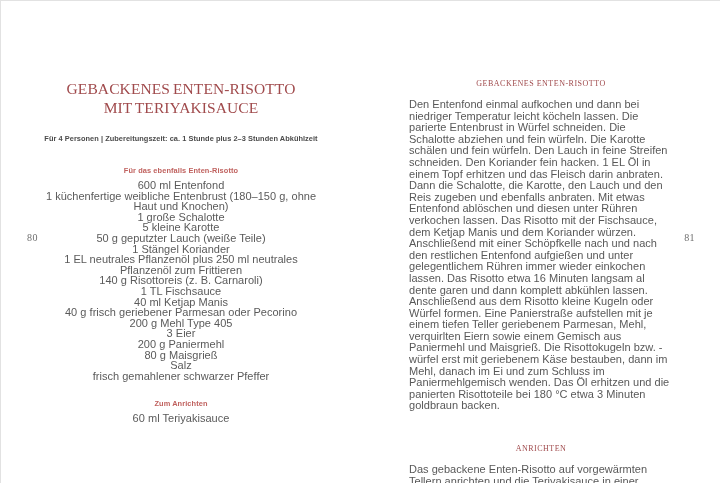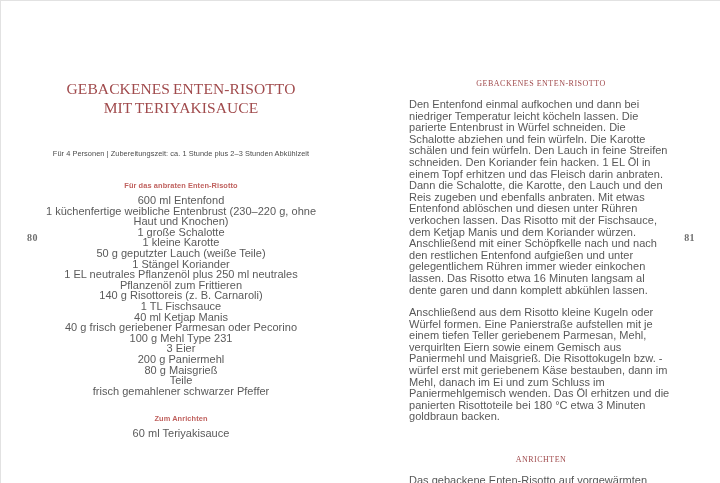--- a/index.html
+++ b/index.html
@@ -41,44 +41,44 @@
   .page-right .page-body { padding: 0 48px; }
 
   
   .folio {
     position: absolute;
     top: 231px;
     font-family: "Liberation Serif", serif;
     font-size: 10px;
     color: #6e6e6e;
     letter-spacing: .4px;
-    font-weight: bold;
   }
   .folio-left  { left: 26px; }
   .folio-right { right: 26px; }
 
   
   .recipe-title {
     font-family: "Liberation Serif", serif;
     font-size: 15.5px;
     line-height: 19px;
     color: #a04a4c;
     letter-spacing: .1px;
     margin: 0 0 0 0;
     font-weight: normal;
     word-spacing: -1px;
   }
   .recipe-title .tline { display: block; }
 
   .recipe-meta {
-    margin-top: 31px;
+    margin-top: 16px;
     font-size: 7.4px;
     line-height: 11px;
     color: #4b4b4b;
     letter-spacing: .05px;
+    font-weight: bold;
   }
 
   
   .ing-group { margin-top: 22px; }
   .ing-group.second { margin-top: 18px; }
 
   .ing-heading {
     font-size: 7.4px;
     color: #c0625f;
     font-weight: bold;
@@ -109,59 +109,59 @@
   .section-head.spaced { margin-top: 32px; }
 
   .body-par {
     font-size: 11px;
     line-height: 11.6px;
     color: #585858;
     text-align: left;
     margin: 0;
     letter-spacing: .02px;
   }
-  .body-par + .body-par { margin-top: 11px; }
+  .body-par + .body-par { }
 </style>
 </head>
 <body>
 
 <div class="spread">
 
   <div class="page page-left">
 
     <div class="folio folio-left">80</div>
 
     <div class="page-body">
 
       <h1 class="recipe-title">
         <span class="tline">GEBACKENES ENTEN-RISOTTO</span>
         <span class="tline">MIT TERIYAKISAUCE</span>
       </h1>
 
       <div class="recipe-meta">Für 4 Personen | Zubereitungszeit: ca. 1 Stunde plus 2–3 Stunden Abkühlzeit</div>
 
       <div class="ing-group">
-        <div class="ing-heading">Für das anbraten Enten-Risotto</div>
+        <div class="ing-heading">Für das ebenfalls Enten-Risotto</div>
         <ul class="ing-list">
           <li>600 ml Entenfond</li>
-          <li>1 küchenfertige weibliche Entenbrust (230–220 g, ohne Haut und Knochen)</li>
+          <li>1 küchenfertige weibliche Entenbrust (180–150 g, ohne Haut und Knochen)</li>
           <li>1 große Schalotte</li>
-          <li>1 kleine Karotte</li>
+          <li>5 kleine Karotte</li>
           <li>50 g geputzter Lauch (weiße Teile)</li>
           <li>1 Stängel Koriander</li>
           <li>1 EL neutrales Pflanzenöl plus 250 ml neutrales Pflanzenöl zum Frittieren</li>
           <li>140 g Risottoreis (z. B. Carnaroli)</li>
           <li>1 TL Fischsauce</li>
           <li>40 ml Ketjap Manis</li>
           <li>40 g frisch geriebener Parmesan oder Pecorino</li>
-          <li>100 g Mehl Type 231</li>
+          <li>200 g Mehl Type 405</li>
           <li>3 Eier</li>
           <li>200 g Paniermehl</li>
           <li>80 g Maisgrieß</li>
-          <li>Teile</li>
+          <li>Salz</li>
           <li>frisch gemahlener schwarzer Pfeffer</li>
         </ul>
       </div>
 
       <div class="ing-group second">
         <div class="ing-heading">Zum Anrichten</div>
         <ul class="ing-list">
           <li>60 ml Teriyakisauce</li>
         </ul>
       </div>

